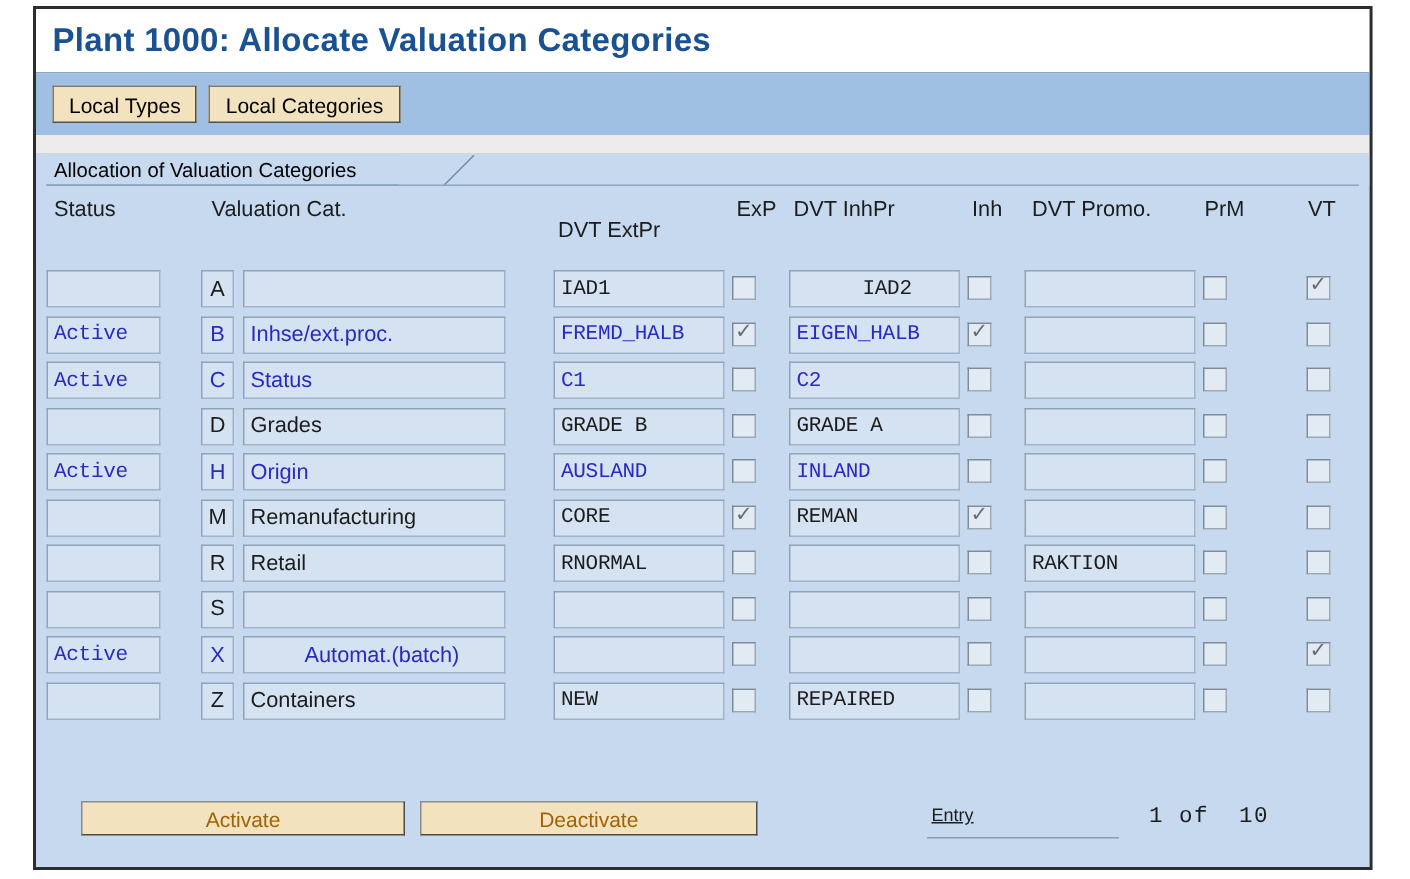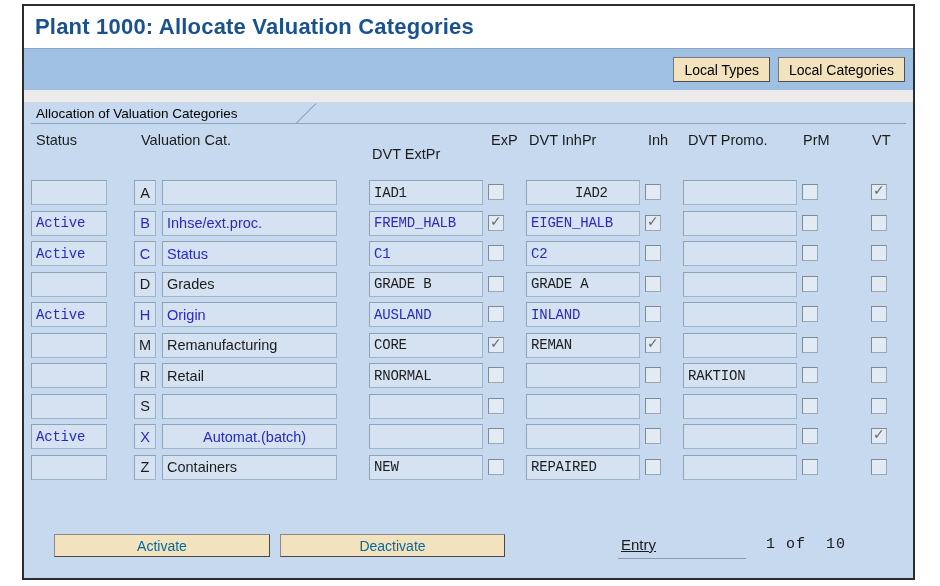--- a/index.html
+++ b/index.html
@@ -46,21 +46,20 @@
   }
 
   
   #tab-bar {
     height: 41px;
     background: #9fc0e3;
     display: flex;
     align-items: center;
     padding-left: 11px;
     box-sizing: border-box;
-    justify-content: flex-end;
   }
   .tab-button {
     height: 25px;
     background: #f2e3be;
     border: 1px solid #787878;
     border-right-color: #4f4f4f;
     border-bottom-color: #4f4f4f;
     box-sizing: border-box;
     font-size: 14px;
     color: #000000;
@@ -216,32 +215,32 @@
   .action-button {
     position: absolute;
     top: 0;
     height: 23px;
     background: #f2e3be;
     border: 1px solid #8a8a8a;
     border-right-color: #4a4a4a;
     border-bottom-color: #4a4a4a;
     box-sizing: border-box;
     font-size: 14px;
-    color: #0369a1;
+    color: #a16207;
     display: flex;
     align-items: center;
     justify-content: center;
     cursor: pointer;
     font-family: "Liberation Sans", sans-serif;
   }
   #entry-label {
     position: absolute;
     left: 597px;
     top: 2px;
-    font-size: 15px;
+    font-size: 12px;
     color: #1c1c1c;
     text-decoration: underline;
   }
   #entry-input {
     position: absolute;
     left: 594px;
     top: 24px;
     width: 128px;
     height: 1px;
     background: #8b9bab;

